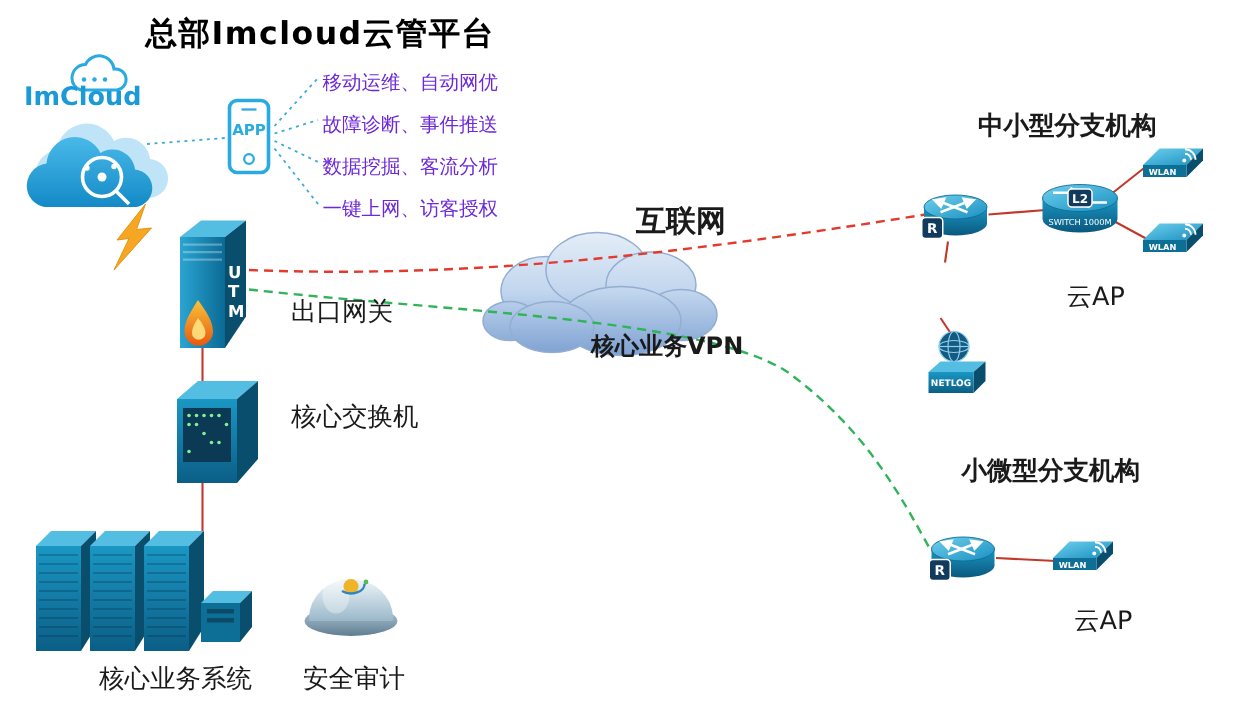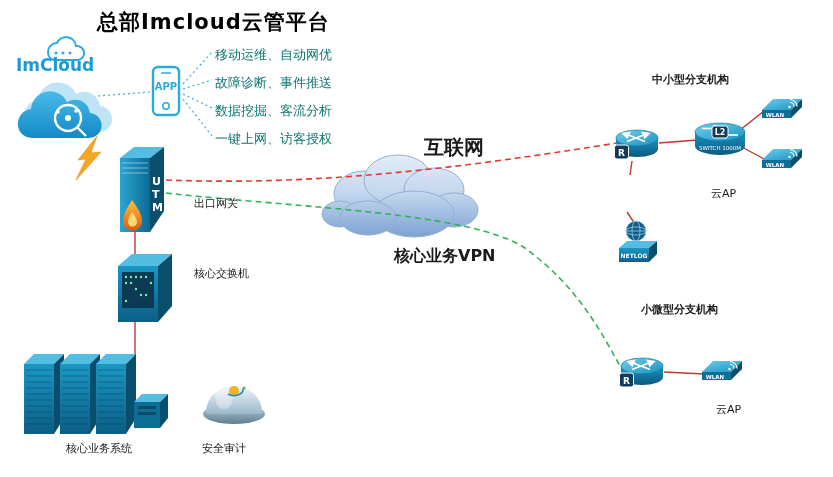--- a/index.html
+++ b/index.html
@@ -1,25 +1,25 @@
 <!DOCTYPE html>
 <html><head>
 <meta charset="utf-8">
 <style>
   html,body{margin:0;padding:0;background:#fff;}
   body{font-family:"DejaVu Sans","Liberation Sans",sans-serif;}
   #canvas{position:relative;width:833px;height:477px;background:#fff;overflow:hidden;padding-left:24px;}
   .dev{position:absolute;}
   .z1{z-index:1}.z3{z-index:3}.z4{z-index:4}
   #overlay{position:absolute;left:0;top:0;z-index:2;pointer-events:none;}
-  .lbl{position:absolute;color:#1a1a1a;font-size:11px;white-space:nowrap;z-index:6;}
+  .lbl{position:absolute;color:#1a1a1a;font-size:17px;white-space:nowrap;z-index:6;}
   .b{font-weight:700;}
   #title{position:absolute;left:97px;top:8px;font-size:21px;font-weight:700;color:#000;letter-spacing:1px;z-index:6;white-space:nowrap;}
   #logo-text{position:absolute;left:16px;top:55px;font-size:17px;font-weight:700;color:#1b9ad6;z-index:6;}
-  .feature{position:absolute;left:215px;color:#0f766e;font-size:13px;white-space:nowrap;z-index:6;}
+  .feature{position:absolute;left:215px;color:#6d28d9;font-size:13px;white-space:nowrap;z-index:6;}
   .utm-letters{position:absolute;left:38px;top:31px;width:12px;line-height:13px;font-size:11px;font-weight:700;color:#fff;word-break:break-all;z-index:4;}
   svg text{font-family:"DejaVu Sans","Liberation Sans",sans-serif;}
 </style>
 </head>
 <body>
 
 <div id="canvas">
 
   <svg width="0" height="0" style="position:absolute">
     <defs>
@@ -221,21 +221,21 @@
         <ellipse cx="82" cy="38" rx="34" ry="25"></ellipse>
         <ellipse cx="118" cy="48" rx="30" ry="22"></ellipse>
         <ellipse cx="138" cy="68" rx="24" ry="17"></ellipse>
         <ellipse cx="24" cy="72" rx="18" ry="13"></ellipse>
         <ellipse cx="98" cy="72" rx="40" ry="23"></ellipse>
         <ellipse cx="52" cy="76" rx="28" ry="17"></ellipse>
       </g>
     </svg>
   </div>
   <div class="lbl b" style="left:424px;top:134px;font-size:20px">互联网</div>
-  <div class="lbl b" style="left:394px;top:246px;font-size:16px">核心业务VPN</div>
+  <div class="lbl b" style="left:394px;top:221px;font-size:16px">核心业务VPN</div>
 
   <div class="lbl b" style="left:652px;top:72px">中小型分支机构</div>
 
   <div class="dev z3" style="left:613px;top:124px">
     <svg width="48" height="40" viewBox="0 0 48 40">
       <path d="M3,14 L3,25 A21,8 0 0 0 45,25 L45,14 Z" fill="url(#gBody)"></path>
       <ellipse cx="24" cy="14" rx="21" ry="8" fill="url(#gTop)" stroke="#0d6d96" stroke-width="0.6"></ellipse>
       <g stroke="#fff" stroke-width="1.7" fill="#fff">
         <line x1="14" y1="17.5" x2="32" y2="10.5"></line>
           <polygon points="36,9.5 29.5,8.5 31.8,13.8"></polygon>

